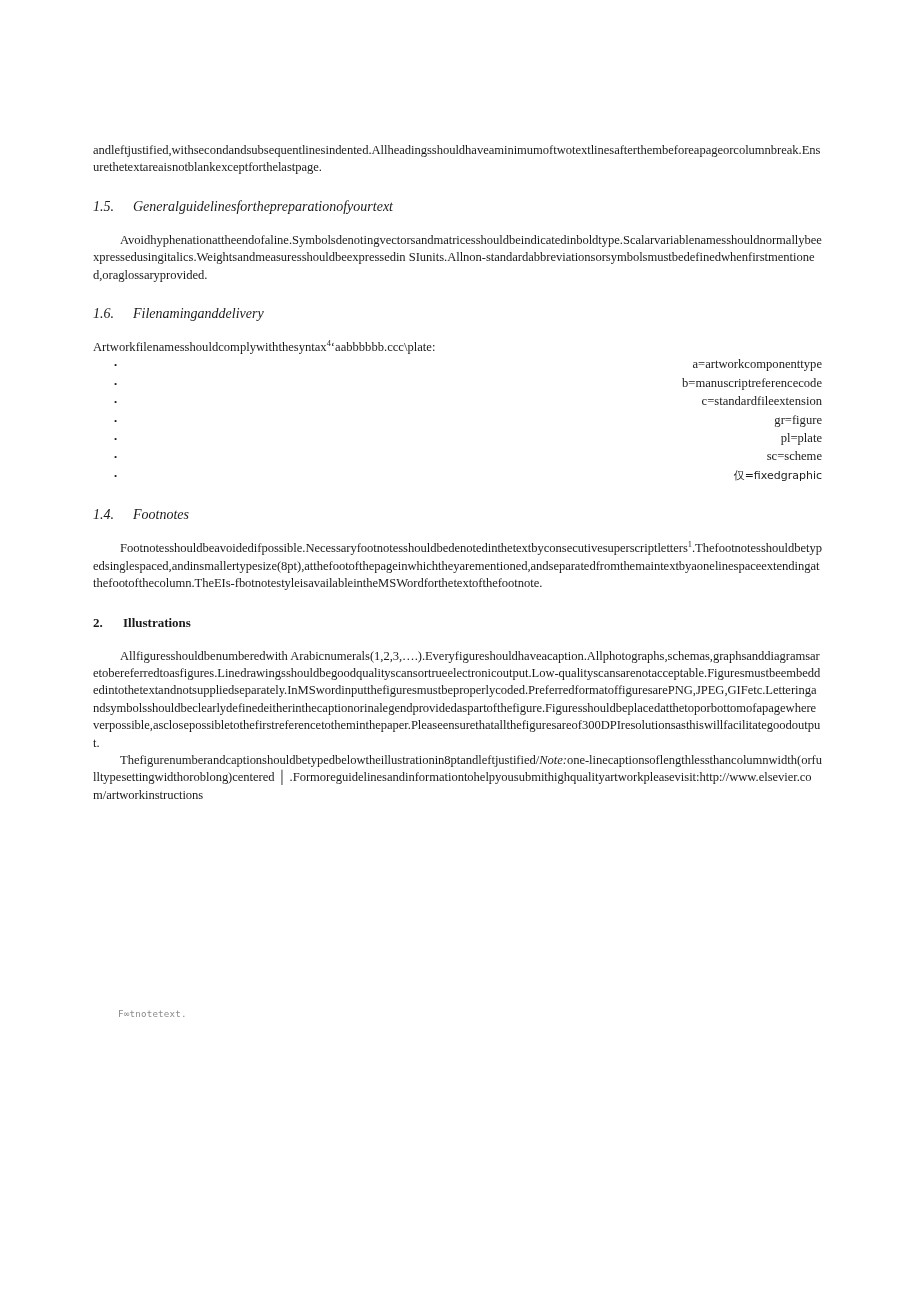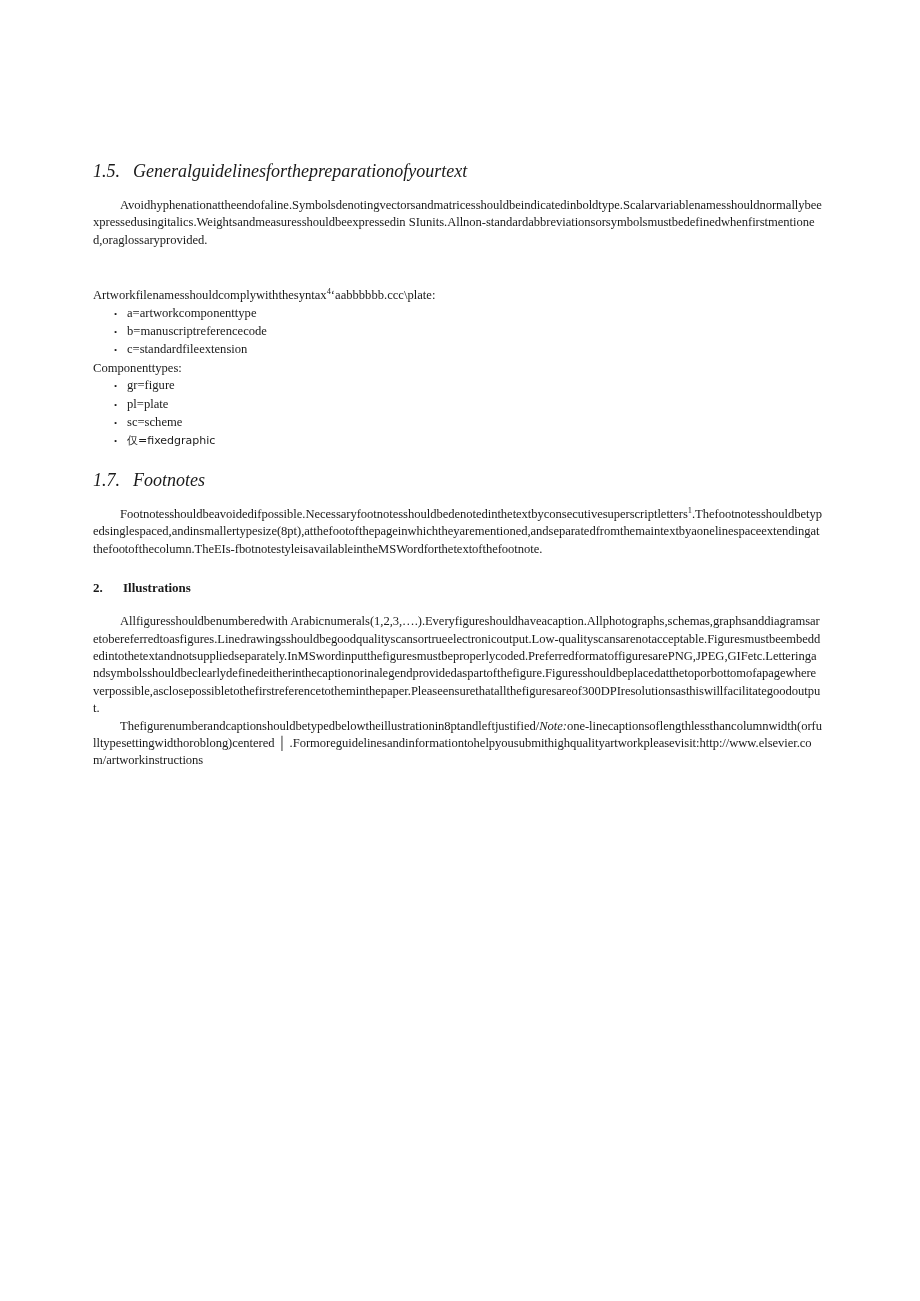--- a/index.html
+++ b/index.html
@@ -47,21 +47,21 @@
   .para.indent {
     text-indent: 27px;
     font-family: Liberation Serif, serif;
   }
 
   .gap-before-heading { height: 21px; }
   .gap-after-heading  { height: 17px; }
 
   
   .subheading {
-    font-size: 18px;
+    font-size: 14px;
     font-style: italic;
     line-height: 17px;
     display: flex;
     align-items: baseline;
     white-space: nowrap;
   }
   .subheading .num {
     display: inline-block;
     width: 40px;
     flex: 0 0 40px;
@@ -103,20 +103,21 @@
     flex: 0 0 auto;
     width: 13px;
     margin-left: 21px;
     font-size: 9px;
     line-height: 17.4px;
     color: #1a1a1a;
   }
   .bullets li .bullet-text {
     flex: 1 1 auto;
     word-break: break-all;
+    text-align: right;
   }
 
   .plain-line {
     font-size: 12.6px;
     line-height: 17.4px;
     word-break: break-all;
   }
 
   sup {
     font-size: 8.4px;
@@ -148,30 +149,35 @@
     letter-spacing: 0.2px;
   }
 </style>
 </head>
 <body>
 
 <div class="page">
 
   <div class="content">
 
+    <p class="para">andleftjustified,withsecondandsubsequentlinesindented.Allheadingsshouldhaveaminimumoftwotextlinesafterthembeforeapageorcolumnbreak.Ensurethetextareaisnotblankexceptforthelastpage.</p>
 
     <div class="gap-before-heading"></div>
     <div class="subheading">
       <span class="num">1.5.</span>
       <span class="title">Generalguidelinesforthepreparationofyourtext</span>
     </div>
     <div class="gap-after-heading"></div>
     <p class="para indent">Avoidhyphenationattheendofaline.Symbolsdenotingvectorsandmatricesshouldbeindicatedinboldtype.Scalarvariablenamesshouldnormallybeexpressedusingitalics.Weightsandmeasuresshouldbeexpressedin SIunits.Allnon-standardabbreviationsorsymbolsmustbedefinedwhenfirstmentioned,oraglossaryprovided.</p>
 
     <div class="gap-before-heading"></div>
+    <div class="subheading">
+      <span class="num">1.6.</span>
+      <span class="title">Filenaminganddelivery</span>
+    </div>
     <div class="gap-after-heading"></div>
 
     <div class="plain-line">
       <span>Artworkfilenamesshouldcomplywiththesyntax</span><sup>4</sup><span>‘aabbbbbb.ccc\plate:</span>
     </div>
 
     <ul class="bullets">
       <li>
         <span class="bullet-dot">•</span>
         <span class="bullet-text">a=artworkcomponenttype</span>
@@ -179,21 +185,20 @@
       <li>
         <span class="bullet-dot">•</span>
         <span class="bullet-text">b=manuscriptreferencecode</span>
       </li>
       <li>
         <span class="bullet-dot">•</span>
         <span class="bullet-text">c=standardfileextension</span>
       </li>
     </ul>
 
-    <div class="plain-line">Componenttypes:</div>
 
     <ul class="bullets">
       <li>
         <span class="bullet-dot">•</span>
         <span class="bullet-text">gr=figure</span>
       </li>
       <li>
         <span class="bullet-dot">•</span>
         <span class="bullet-text">pl=plate</span>
       </li>
@@ -202,35 +207,38 @@
         <span class="bullet-text">sc=scheme</span>
       </li>
       <li>
         <span class="bullet-dot">•</span>
         <span class="bullet-text cjk">仅=fixedgraphic</span>
       </li>
     </ul>
 
     <div class="gap-before-heading"></div>
     <div class="subheading">
-      <span class="num">1.7.</span>
+      <span class="num">1.4.</span>
       <span class="title">Footnotes</span>
     </div>
     <div class="gap-after-heading"></div>
 
     <p class="para indent"><span>Footnotesshouldbeavoidedifpossible.Necessaryfootnotesshouldbedenotedinthetextbyconsecutivesuperscriptletters</span><sup>1</sup><span>.Thefootnotesshouldbetypedsinglespaced,andinsmallertypesize(8pt),atthefootofthepageinwhichtheyarementioned,andseparatedfromthemaintextbyaonelinespaceextendingatthefootofthecolumn.TheEIs-fbotnotestyleisavailableintheMSWordforthetextofthefootnote.</span></p>
 
 
     <div class="gap-before-heading"></div>
     <div class="section-heading">
       <span class="num">2.</span>
       <span>Illustrations</span>
     </div>
     <div class="gap-after-heading"></div>
 
     <p class="para indent">Allfiguresshouldbenumberedwith Arabicnumerals(1,2,3,….).Everyfigureshouldhaveacaption.Allphotographs,schemas,graphsanddiagramsaretobereferredtoasfigures.Linedrawingsshouldbegoodqualityscansortrueelectronicoutput.Low-qualityscansarenotacceptable.Figuresmustbeembeddedintothetextandnotsuppliedseparately.InMSwordinputthefiguresmustbeproperlycoded.PreferredformatoffiguresarePNG,JPEG,GIFetc.Letteringandsymbolsshouldbeclearlydefinedeitherinthecaptionorinalegendprovidedaspartofthefigure.Figuresshouldbeplacedatthetoporbottomofapagewhereverpossible,asclosepossibletothefirstreferencetotheminthepaper.Pleaseensurethatallthefiguresareof300DPIresolutionsasthiswillfacilitategoodoutput.</p>
 
     <p class="para indent"><span>Thefigurenumberandcaptionshouldbetypedbelowtheillustrationin8ptandleftjustified/</span><span class="italic-inline">Note:</span><span>one-linecaptionsoflengthlessthancolumnwidth(orfulltypesettingwidthoroblong)centered │ .Formoreguidelinesandinformationtohelpyousubmithighqualityartworkpleasevisit:http://www.elsevier.com/artworkinstructions</span></p>
 
   </div>
 
+  <div class="footnote-area">
+    <div class="footnote-text">F∞tnotetext.</div>
+  </div>
 
 </div>
 
 </body></html>

